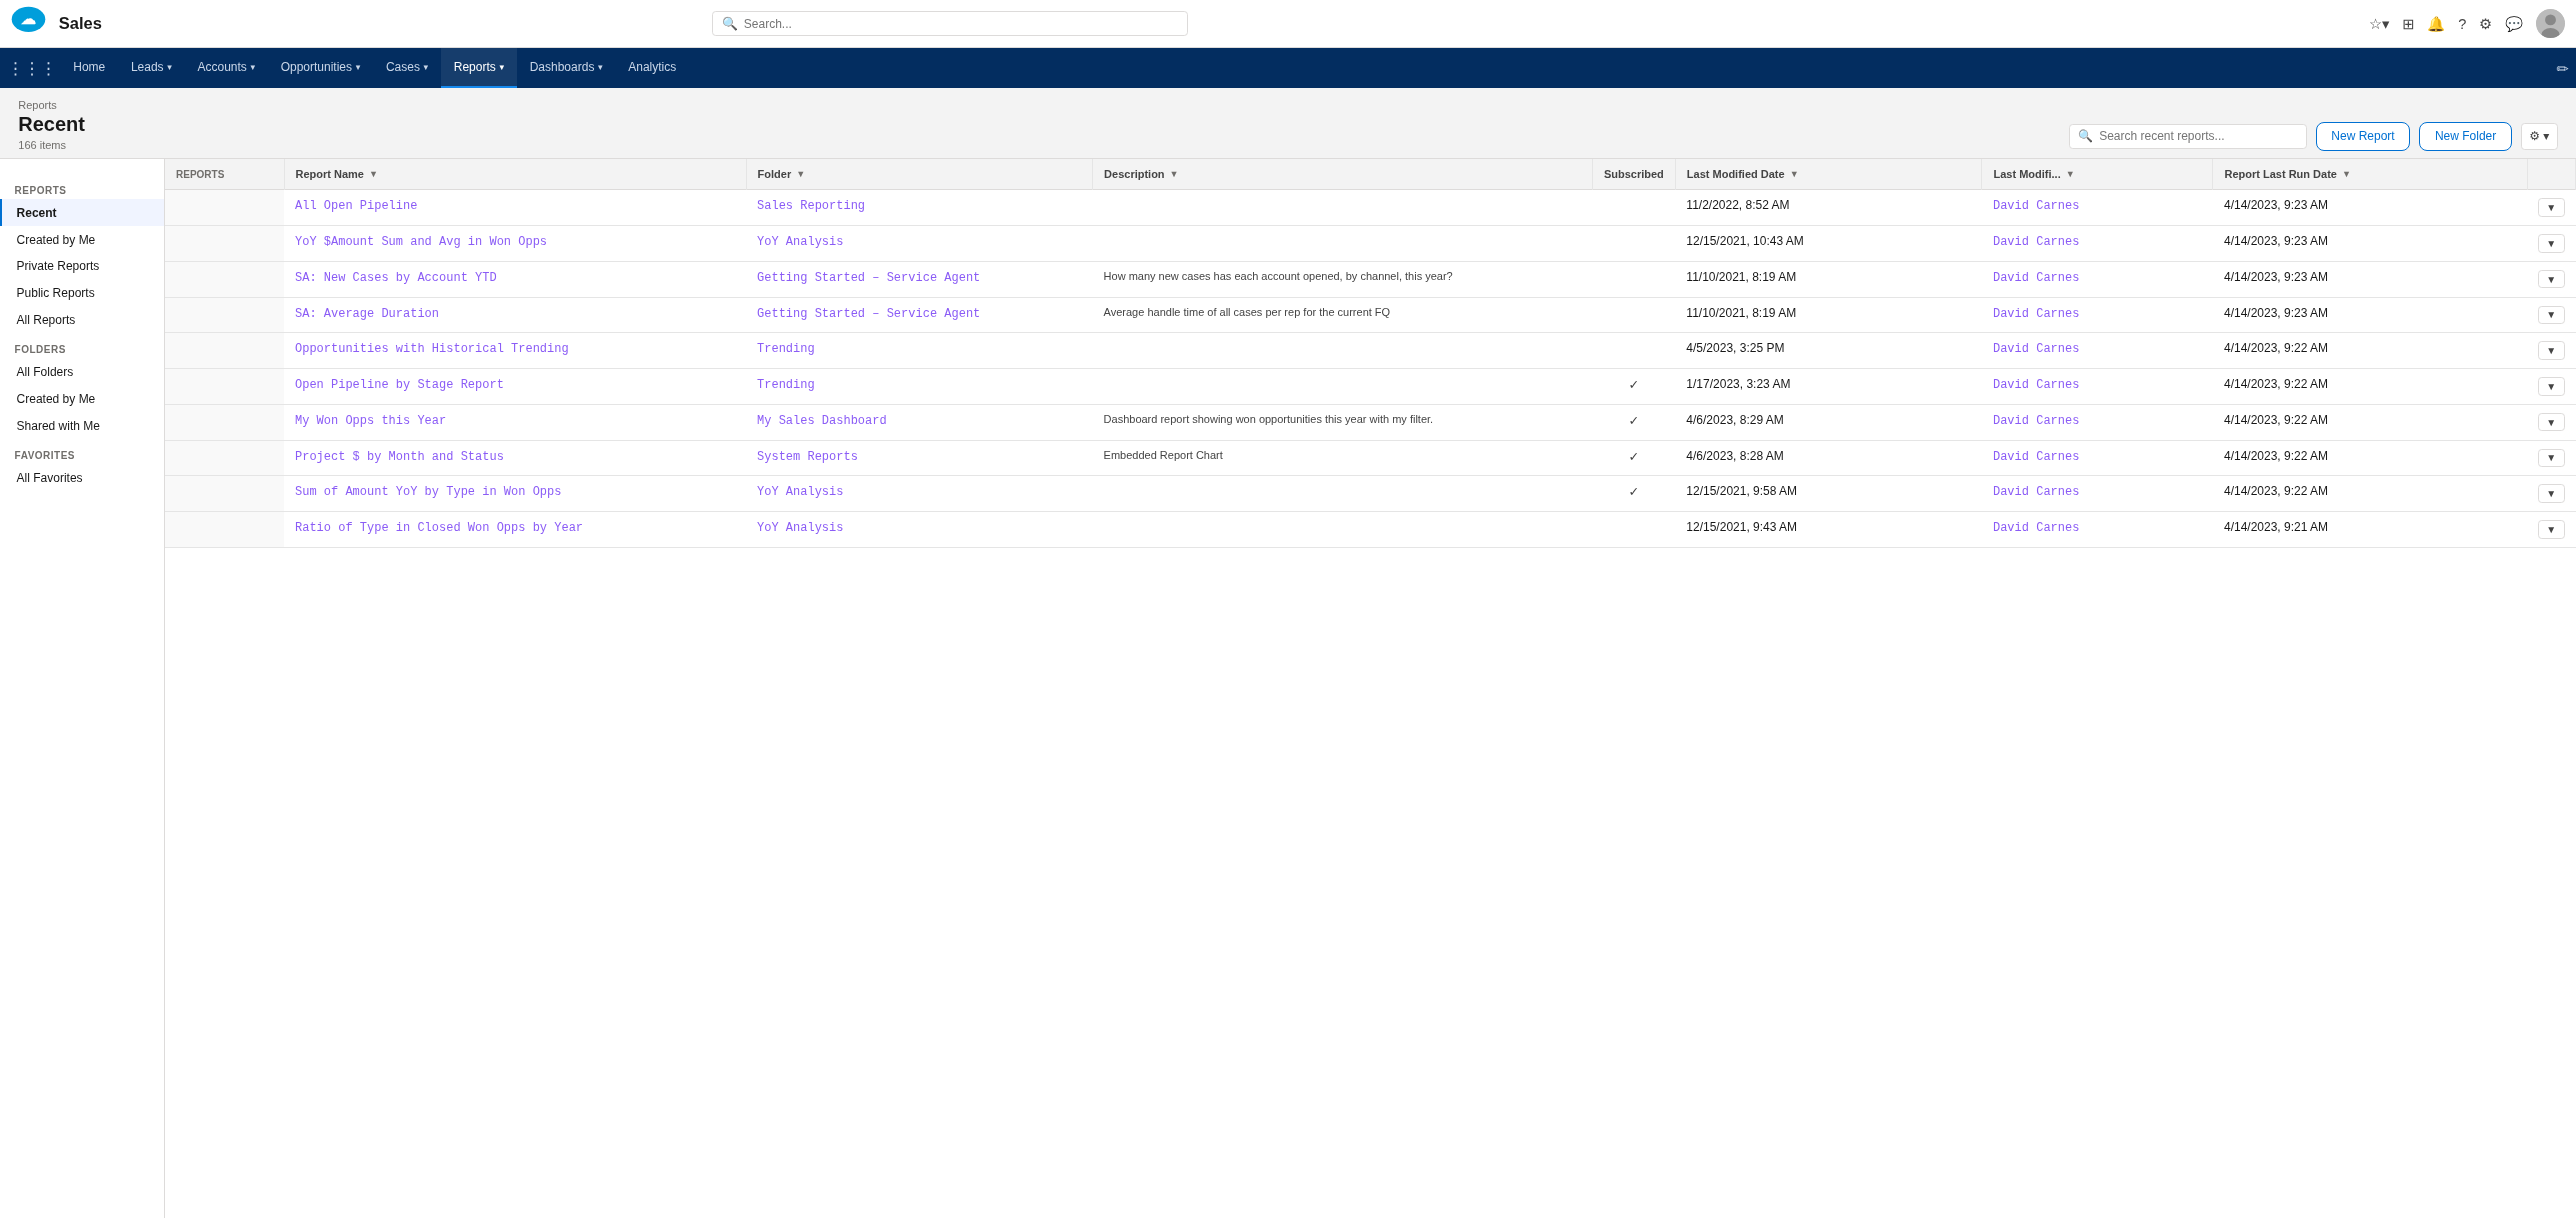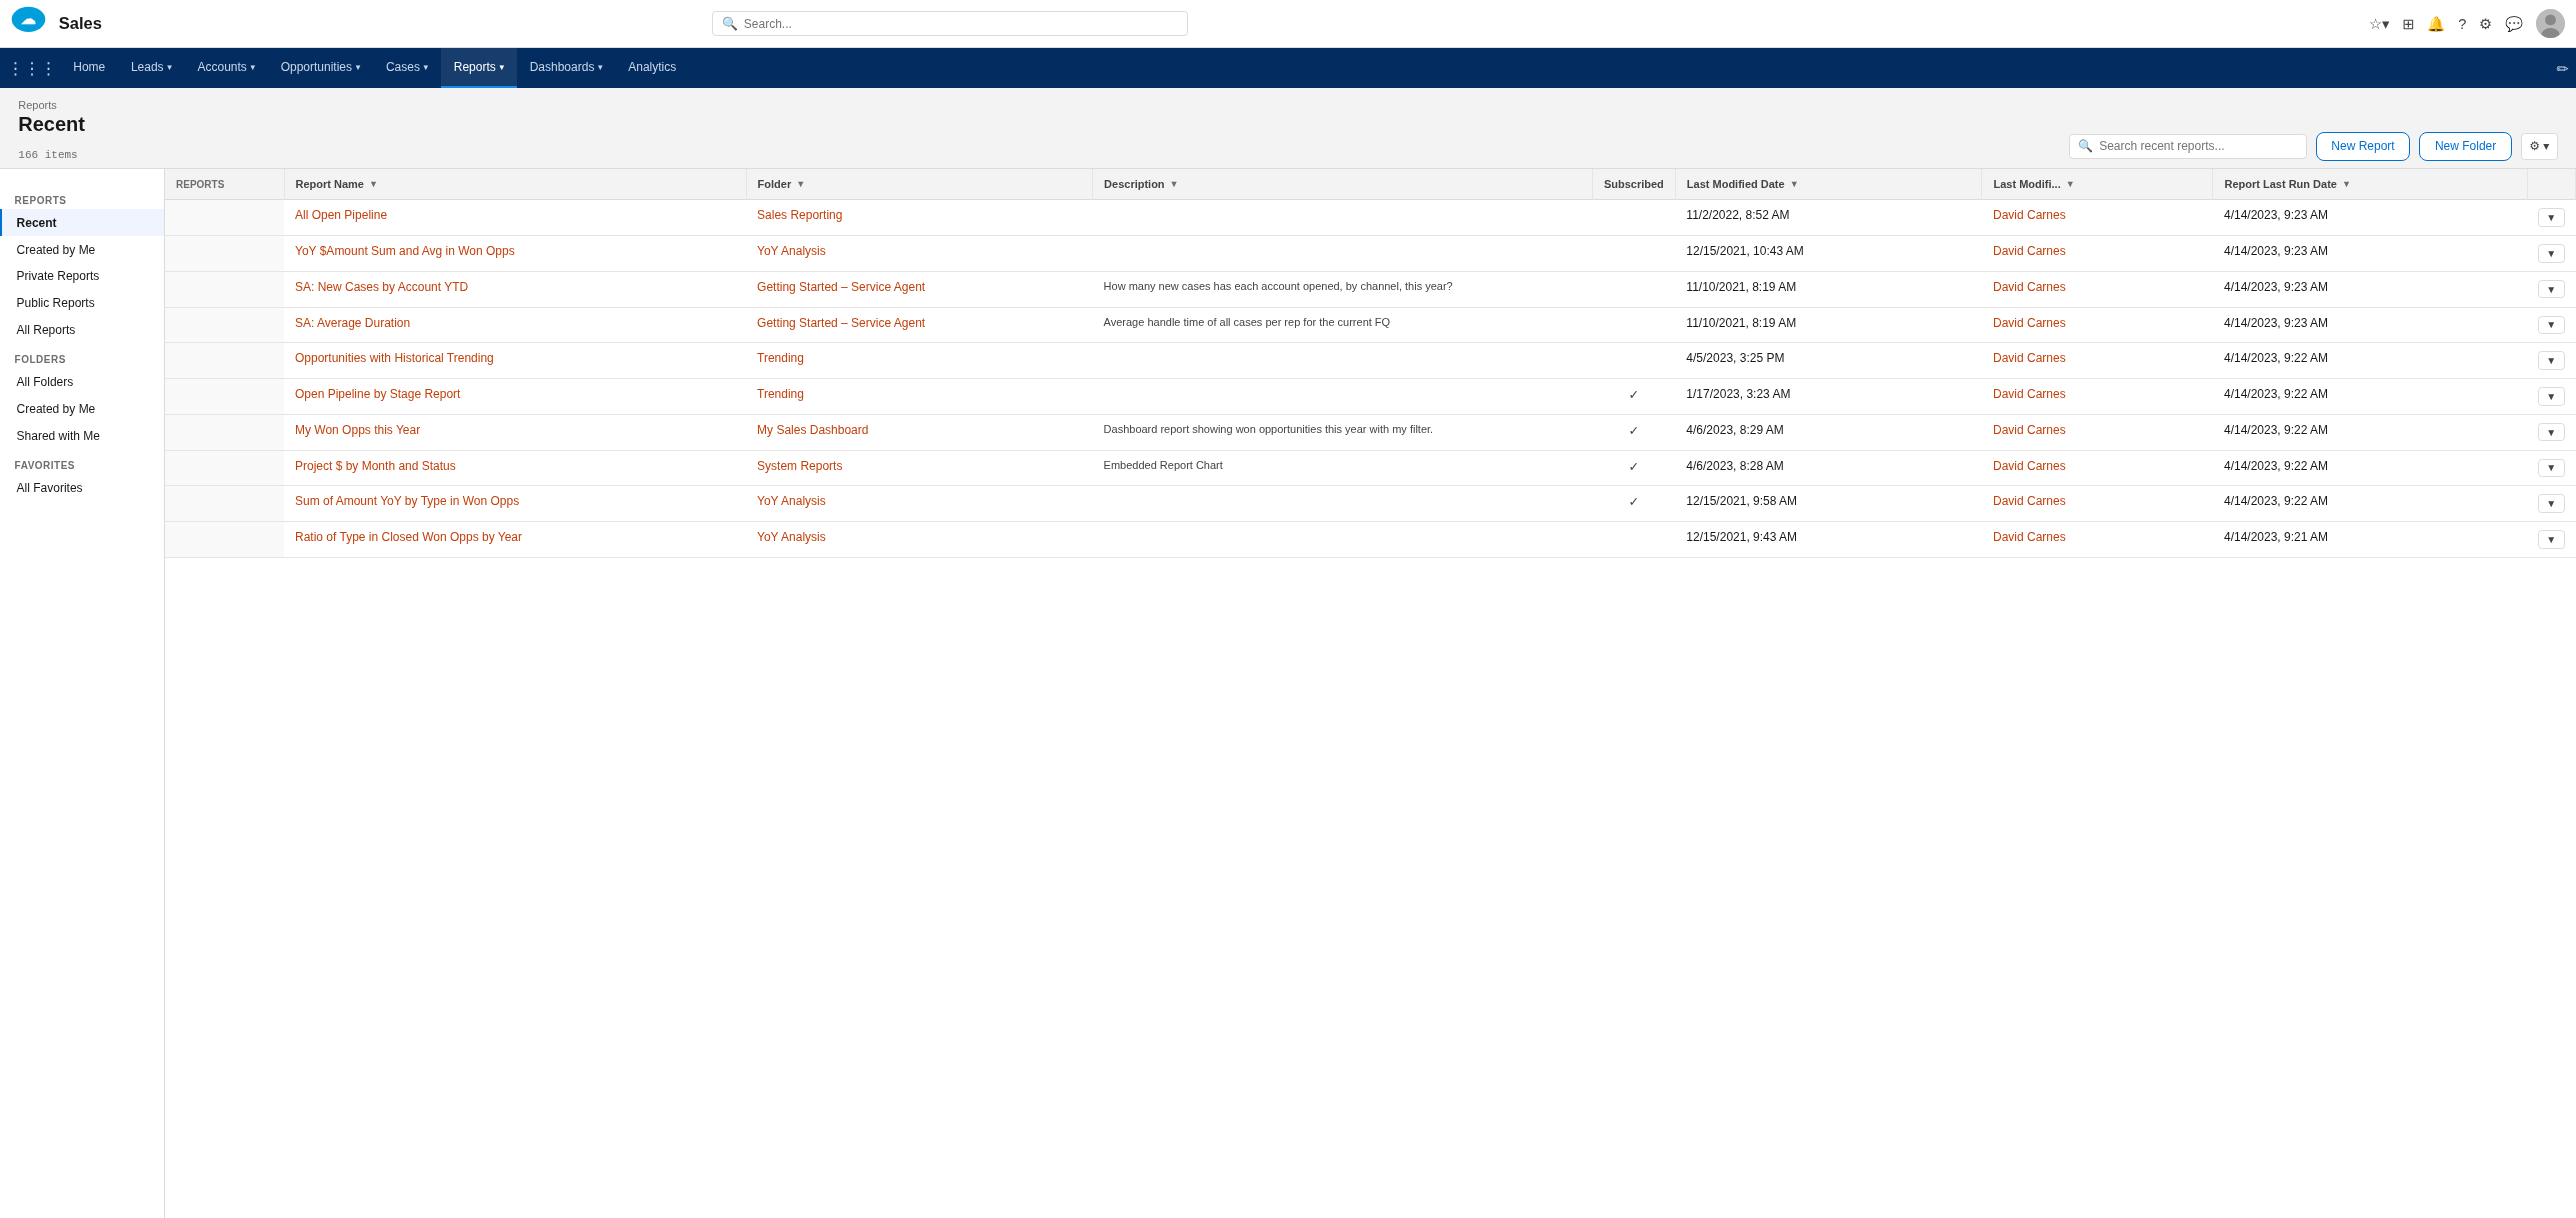--- a/index.html
+++ b/index.html
@@ -67,21 +67,21 @@
       background: #f3f3f3;
       padding: 11px 18.3px 7.3px 18.3px;
       border-bottom: 0.9px solid #dddbda;
       display: flex;
       align-items: flex-end;
       justify-content: space-between;
     }
     .page-header-left {}
     .breadcrumb { font-size: 11px; color: #706e6b; margin-bottom: 1.8px; }
     .page-title { font-size: 20px; font-weight: 700; color: #181818; }
-    .item-count { font-size: 11px; color: #706e6b; margin-top: 13px; font-family: Liberation Mono, monospace; }
+    .item-count { font-size: 11px; color: #706e6b; margin-top: 3px; }
     .page-header-right {
       display: flex; align-items: center; gap: 9.1px;
     }
     .search-recent {
       display: flex; align-items: center;
       border: 0.9px solid #dddbda; border-radius: 3.7px; padding: 4.6px 9.1px;
       background: #fff; min-width: 238px;
     }
     .search-recent input { border: none; outline: none; font-size: 12px; color: #706e6b; width: 100%; }
     .btn-new-report, .btn-new-folder {
@@ -136,21 +136,21 @@
       font-size: 11px; text-transform: none; white-space: nowrap;
       border-right: 0.9px solid #e5e5e5; position: sticky; top: 0; background: #f3f3f3; z-index: 2;
     }
     thead th .th-inner {
       display: flex; align-items: center; gap: 5px;
     }
     thead th .sort-icon { color: #706e6b; font-size: 9.1px; }
     tbody tr { border-bottom: 0.9px solid #e5e5e5; }
     tbody td { padding: 8.2px 11px; vertical-align: top; }
     .reports-label-col { width: 119px; font-size: 10px; font-weight: 700; color: #706e6b; text-transform: uppercase; padding: 9.1px 11px; background: #f3f3f3; }
-    .link-blue { color: #c2410c; text-decoration: none; cursor: pointer; }
+    .link-blue { color: #8b5cf6; text-decoration: none; cursor: pointer; font-family: Liberation Mono, monospace; }
     .checkmark { font-size: 12.8px; color: #444; }
     .row-action-btn {
       border: 0.9px solid #dddbda; background: #fff; border-radius: 3.7px;
       padding: 2.7px 7.3px; cursor: pointer; font-size: 10px; color: #444;
     }
     .col-report-name { min-width: 183px; max-width: 220px; }
     .col-folder { min-width: 137px; max-width: 165px; }
     .col-description { min-width: 183px; max-width: 238px; font-size: 11px; color: #444; }
     .col-subscribed { width: 82px; text-align: center; }
     .col-last-mod { min-width: 146px; }

